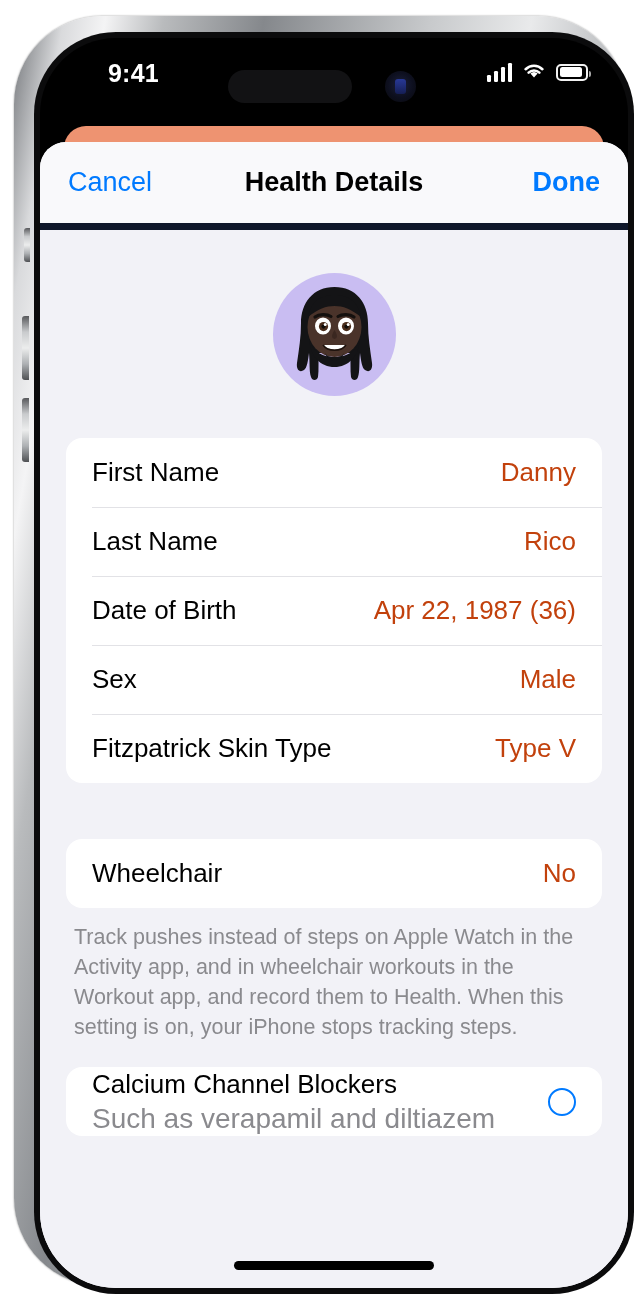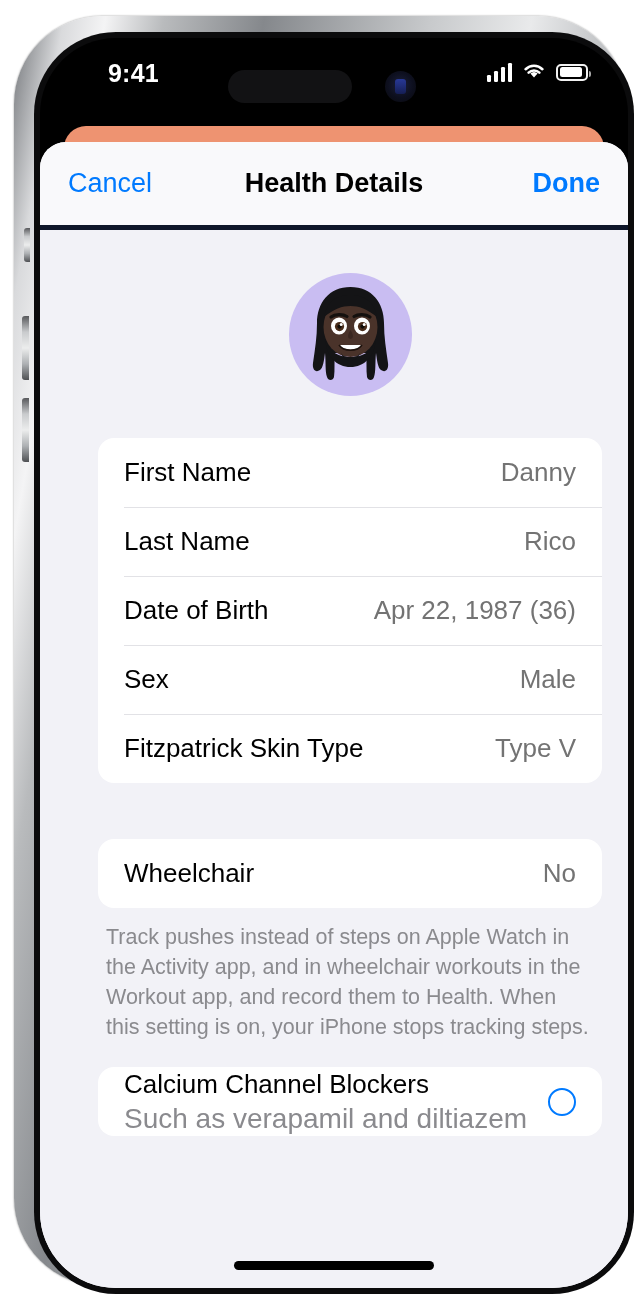--- a/index.html
+++ b/index.html
@@ -161,21 +161,21 @@
     height: 1146px;
     border-radius: 26px 26px 0 0;
     background: #f2f2f7;
     overflow: hidden;
     z-index: 10;
   }
   #nav-bar {
     position: relative;
     height: 88px;
     background: #f9f9fb;
-    border-bottom: 5px solid #0f172a;
+    border-bottom: 7px solid #0f172a;
     display: flex;
     align-items: center;
     justify-content: space-between;
     padding: 0 28px;
     box-sizing: border-box;
   }
   #nav-cancel, #nav-done {
     font-size: 27px;
     color: #007aff;
     cursor: pointer;
@@ -189,21 +189,20 @@
     font-size: 27px;
     font-weight: 700;
     color: #000000;
     pointer-events: none;
   }
 
   #sheet-body {
     height: 1058px;
     overflow: hidden;
     background: #f2f2f7;
-    padding-left: 32px;
   }
 
   
   #avatar-area {
     height: 208px;
     display: flex;
     align-items: center;
     justify-content: center;
   }
   #avatar {
@@ -240,21 +239,21 @@
     height: 1px;
     background: #e2e2e6;
   }
   .row-label {
     font-size: 26px;
     color: #000000;
     white-space: nowrap;
   }
   .row-value {
     font-size: 26px;
-    color: #737373;
+    color: #c2410c;
     white-space: nowrap;
   }
   .footer-note {
     margin: 14px 34px 3px 34px;
     font-size: 21.5px;
     line-height: 30px;
     color: #8a8a8e;
   }
   .gap-lg { height: 56px; }
   .gap-md { height: 22px; }

